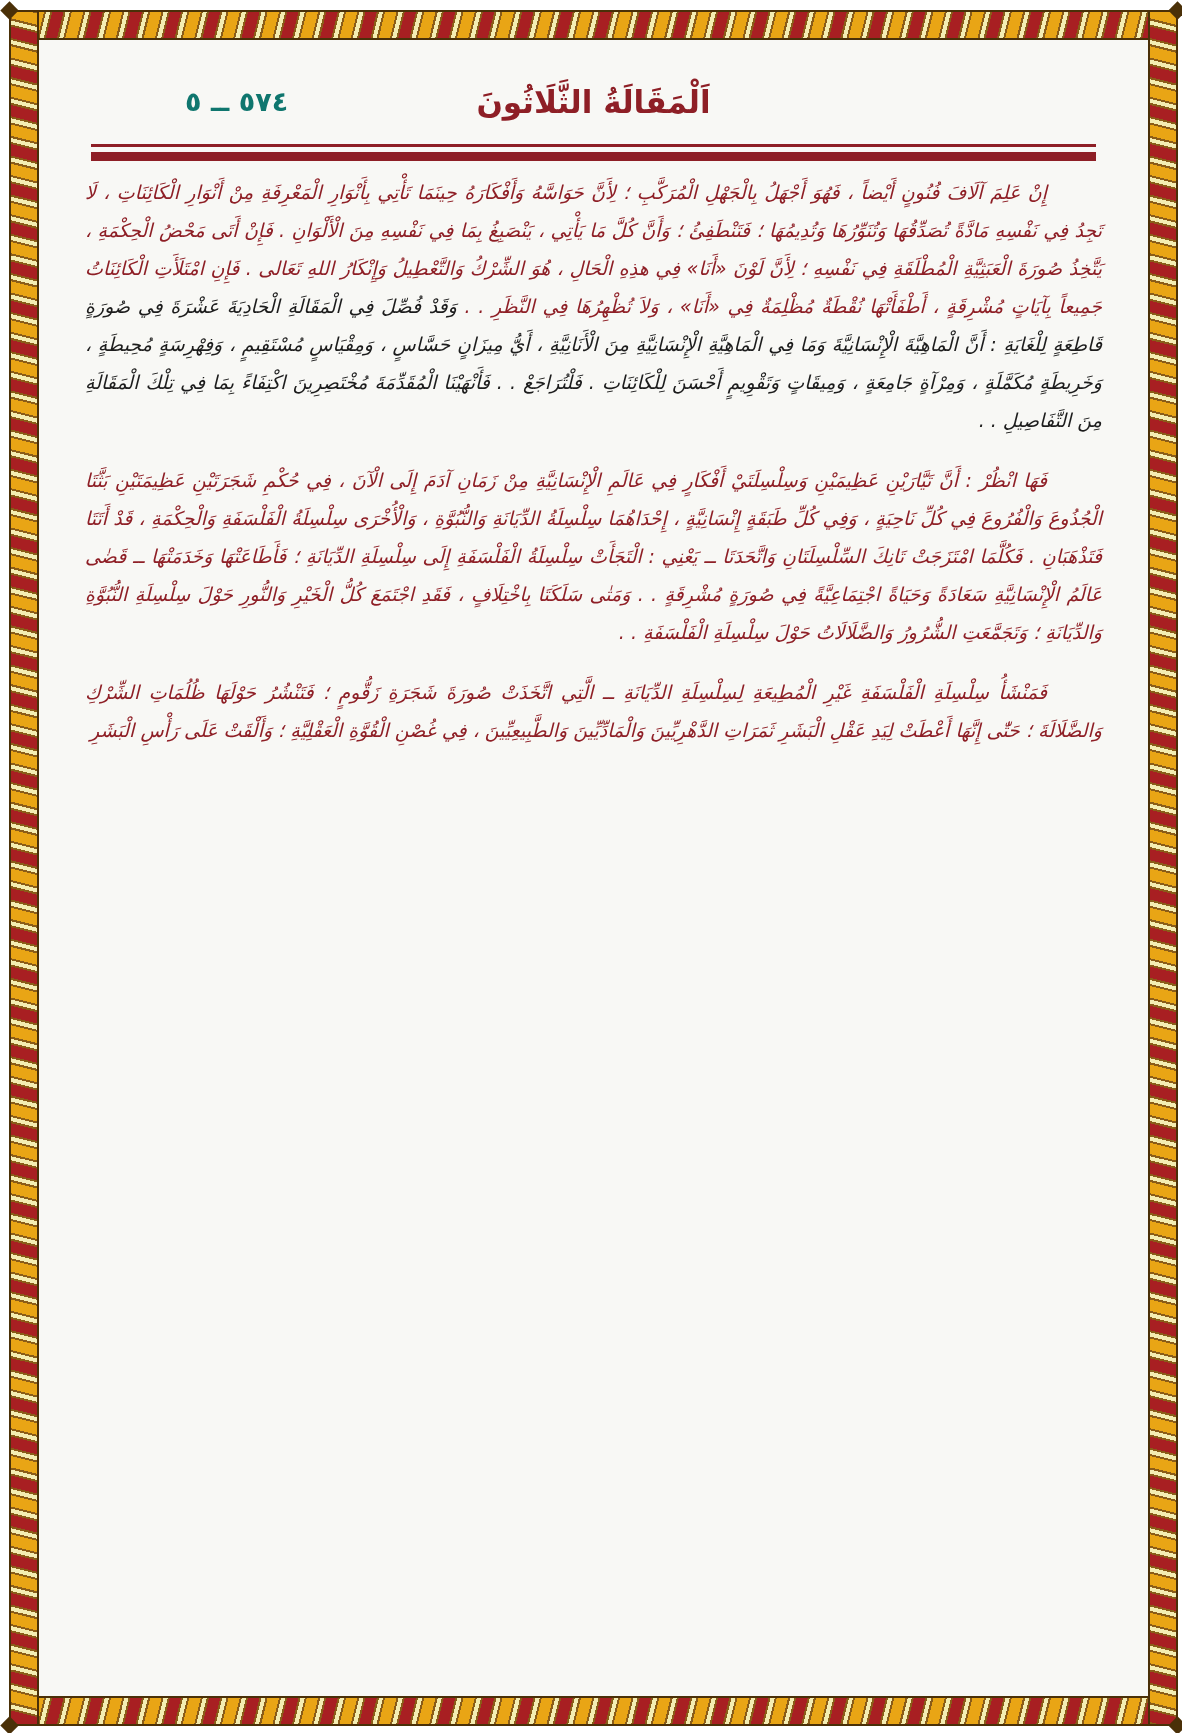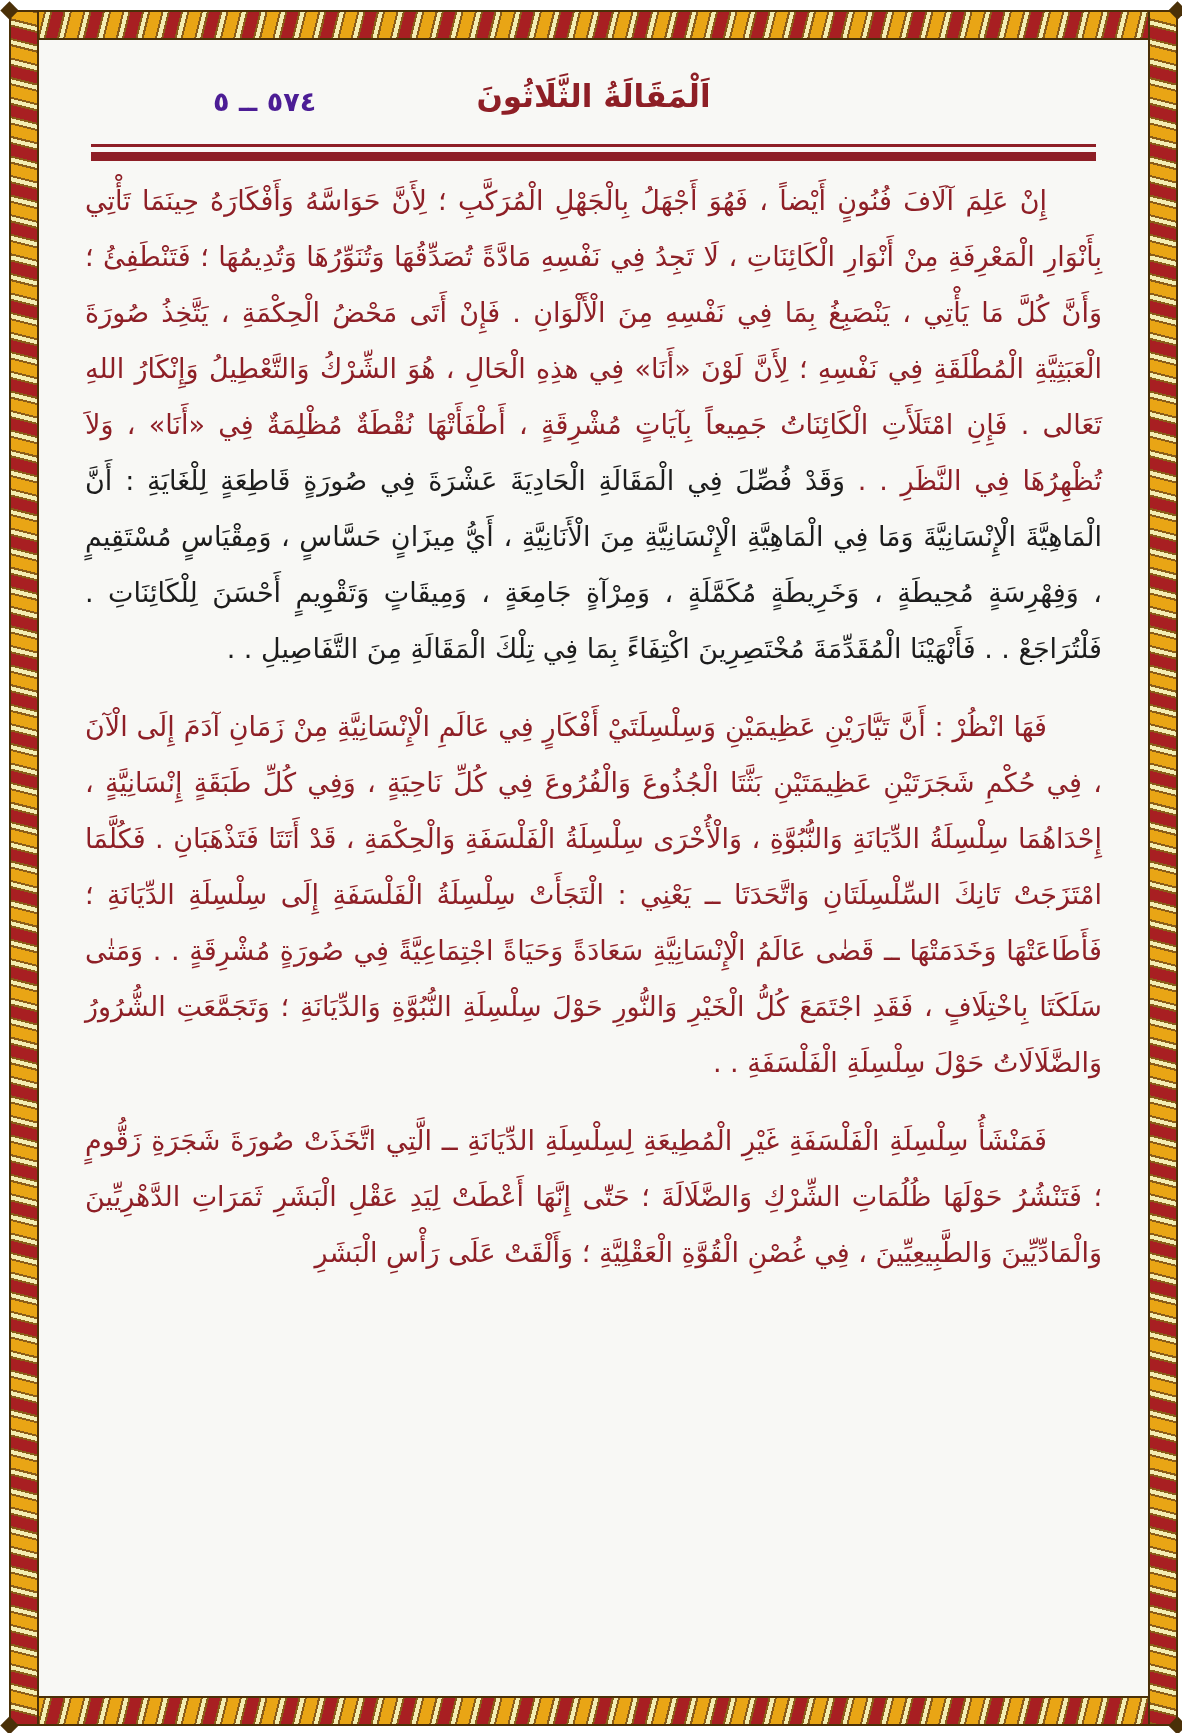--- a/index.html
+++ b/index.html
@@ -24,31 +24,31 @@
   .corner.tr{right:-2px;top:4px;}
   .corner.bl{left:3px;bottom:1px;}
   .corner.br{right:-2px;bottom:1px;}
   
   .inner{position:absolute;left:39px;top:40px;right:34px;bottom:37px;background:#f8f8f5;}
   .text-area{position:absolute;left:0;top:0;right:0;bottom:0;
     padding:26px 46px 0 46px;direction:rtl;overflow:hidden;box-sizing:border-box;}
   
   .header{position:relative;height:72px;}
   .page-title{
-    position:absolute;left:0;right:0;top:12px;text-align:center;
+    position:absolute;left:0;right:0;top:18px;text-align:center;
     font-size:31px;font-weight:bold;color:#8e1f26;
   }
   .page-ref{
     position:absolute;left:100px;top:20px;
-    font-size:27px;font-weight:bold;color:#4c1d95;direction:rtl;margin-left:28px;
+    font-size:27px;font-weight:bold;color:#0f766e;direction:rtl;
   }
   .rule{height:5px;border-top:3px solid #8e1f26;border-bottom:9px solid #8e1f26;
     margin:6px 6px 0 6px;}
   
-  .body-text{margin-top:12px;font-size:27px;line-height:56px;text-align:justify;}
+  .body-text{margin-top:12px;font-size:19px;line-height:38px;text-align:justify;font-style:italic;}
   .body-text p{margin:0;}
   .indent-normal{text-indent:55px;}
   .indent-deep{text-indent:120px;}
   .para-gap{margin-top:22px !important;}
   .seg-red{color:#8e1f26;}
   .seg-black{color:#1c1c1c;}
 </style>
 </head>
 <body>
 

